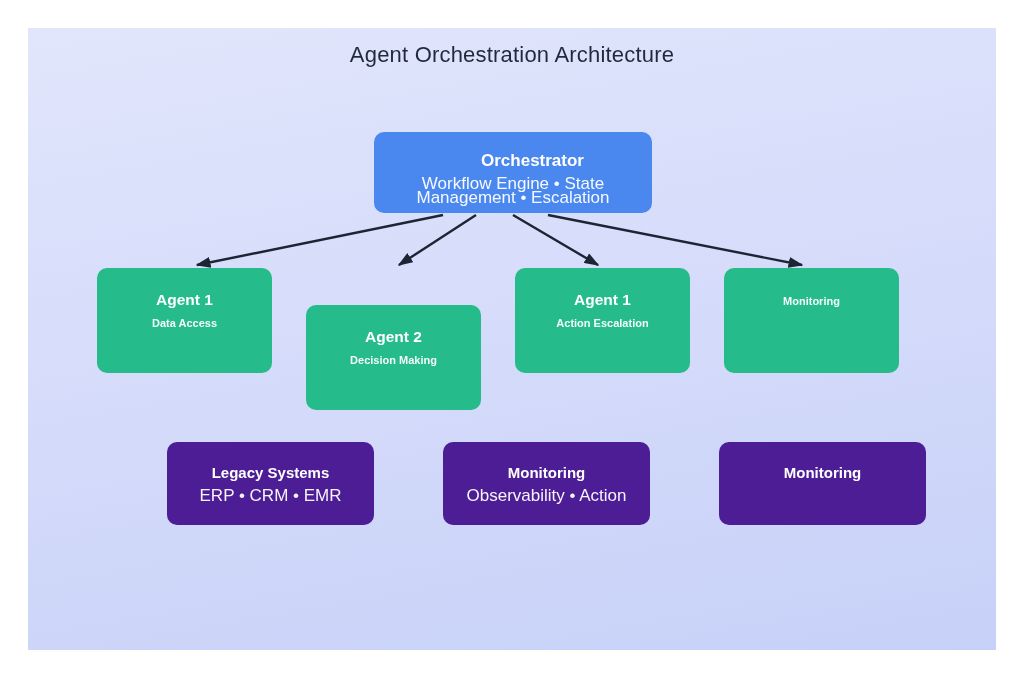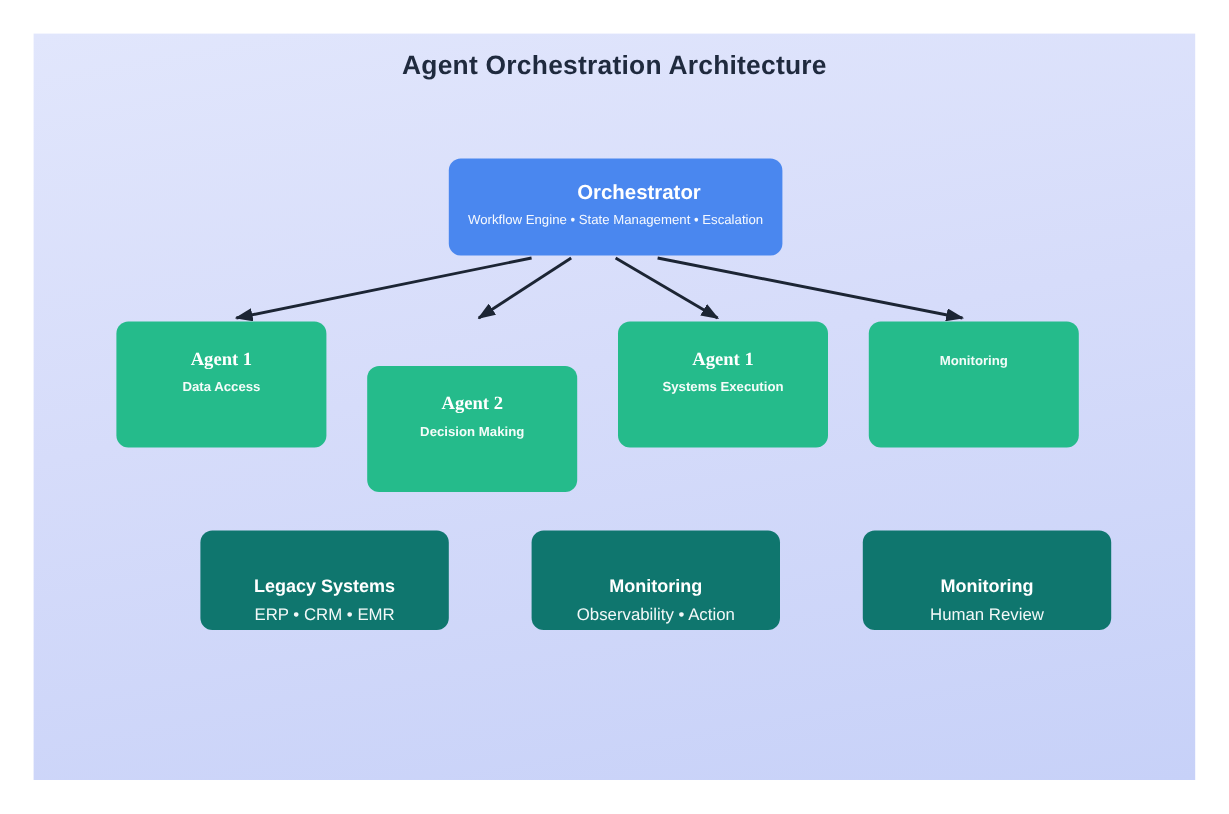--- a/index.html
+++ b/index.html
@@ -15,21 +15,21 @@
     left: 28px; top: 28px;
     width: 968px; height: 622px;
     background: linear-gradient(170deg, #e1e6fc 0%, #d6dcfa 45%, #c7d1f8 100%);
   }
   .diagram-title {
     position: absolute;
     left: 0; top: 42px;
     width: 1024px;
     text-align: center;
     font-size: 22px;
-    font-weight: bold;
+    font-weight: normal;
     color: #1f2a3e;
     letter-spacing: 0.2px;
   }
   .edges-layer {
     position: absolute;
     left: 0; top: 0;
     width: 1024px; height: 678px;
     pointer-events: none;
   }
   .node {
@@ -38,51 +38,51 @@
     color: #ffffff;
     text-align: center;
     box-sizing: border-box;
   }
   .node .node-title {
     font-weight: bold;
     line-height: 22px;
   }
   .node .node-subtitle {
     margin-top: 5px;
-    font-size: 11px;
+    font-size: 17px;
     line-height: 14px;
     color: rgba(255,255,255,0.95);
   }
   .node-orchestrator {
     left: 374px; top: 132px;
     width: 278px; height: 81px;
     padding-top: 18px;
     background: #4a87ef;
   }
   .node-orchestrator .node-title { font-size: 17px; margin-left: 39px; }
   .node-agent {
     top: 268px;
     width: 175px; height: 105px;
     padding-top: 21px;
     background: #25bb8b;
   }
-  .node-agent .node-title { font-size: 15.5px; font-family: Liberation Serif, serif; }
+  .node-agent .node-title { font-size: 15.5px; }
   .node-agent .node-subtitle { font-size: 11px; font-weight: bold; }
   .agent-0 { left: 97px; }
   .agent-1 { left: 306px; margin-top: 37px; }
   .agent-2 { left: 515px; }
   .agent-3 { left: 724px; }
   .node-system {
     top: 442px;
     width: 207px; height: 83px;
-    padding-top: 36px;
-    background: #0f766e;
+    padding-top: 20px;
+    background: #4c1d95;
   }
   .node-system .node-title { font-size: 15px; }
-  .node-system .node-subtitle { font-size: 14px; }
+  .node-system .node-subtitle { font-size: 17px; }
   .system-0 { left: 167px; }
   .system-1 { left: 443px; }
   .system-2 { left: 719px; }
 </style>
 </head>
 <body>
 
 <div class="stage">
   <div class="canvas"></div>
 
@@ -108,31 +108,30 @@
   <div class="node node-agent agent-0">
     <div class="node-title">Agent 1</div>
     <div class="node-subtitle">Data Access</div>
   </div>
   <div class="node node-agent agent-1">
     <div class="node-title">Agent 2</div>
     <div class="node-subtitle">Decision Making</div>
   </div>
   <div class="node node-agent agent-2">
     <div class="node-title">Agent 1</div>
-    <div class="node-subtitle">Systems Execution</div>
+    <div class="node-subtitle">Action Escalation</div>
   </div>
   <div class="node node-agent agent-3">
     <div class="node-subtitle">Monitoring</div>
   </div>
 
   <div class="node node-system system-0">
     <div class="node-title">Legacy Systems</div>
     <div class="node-subtitle">ERP • CRM • EMR</div>
   </div>
   <div class="node node-system system-1">
     <div class="node-title">Monitoring</div>
     <div class="node-subtitle">Observability • Action</div>
   </div>
   <div class="node node-system system-2">
     <div class="node-title">Monitoring</div>
-    <div class="node-subtitle">Human Review</div>
   </div>
 </div>
 
 </body></html>

